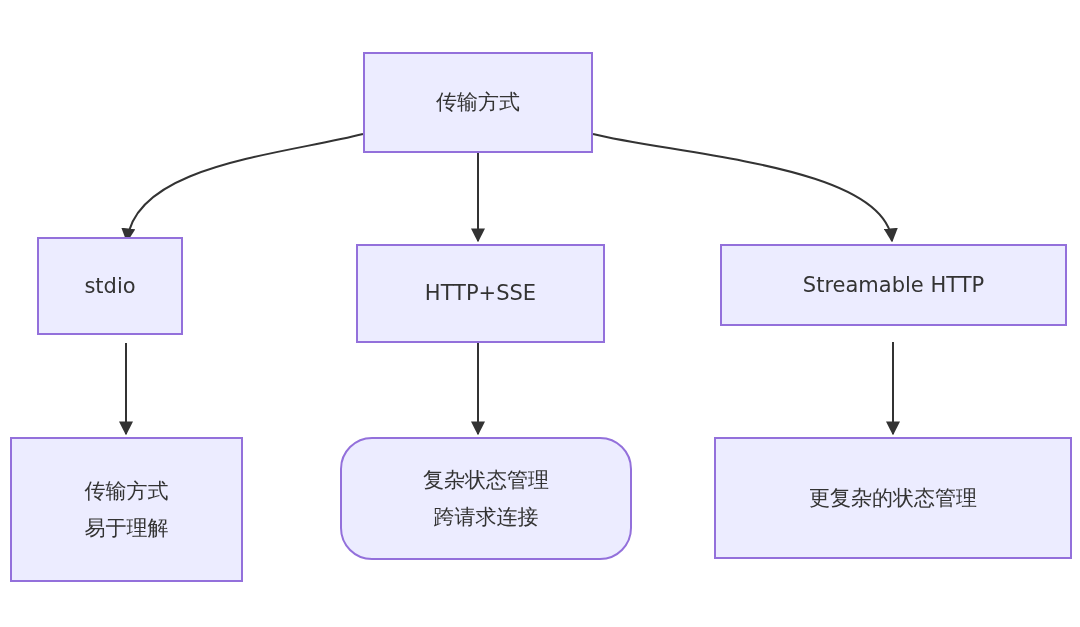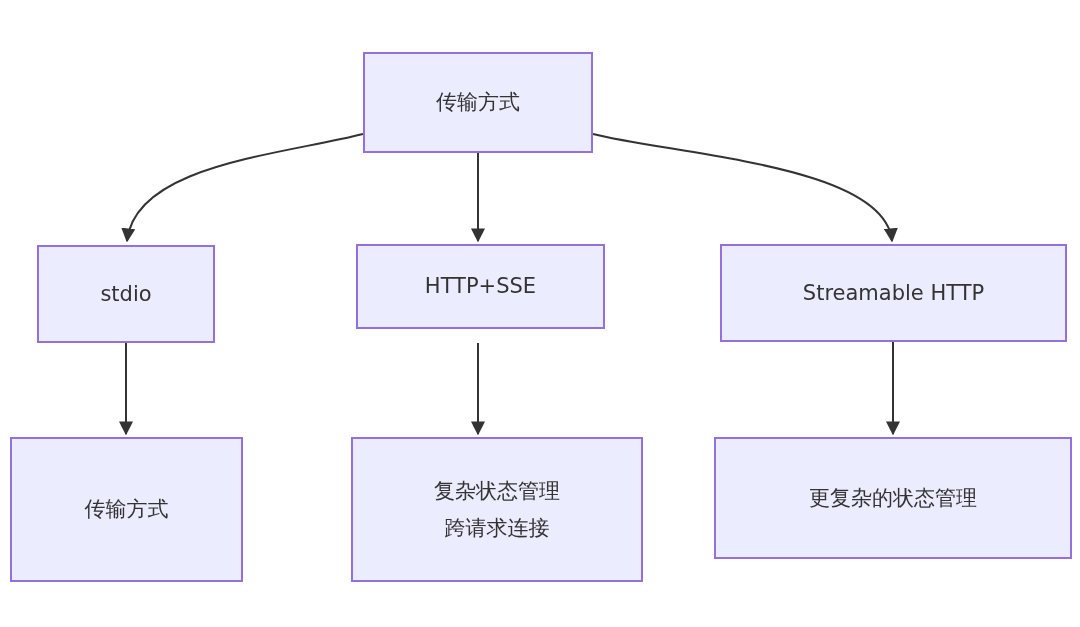--- a/index.html
+++ b/index.html
@@ -35,25 +35,25 @@
     color: #333333;
     display: flex;
     flex-direction: column;
     align-items: center;
     justify-content: center;
     text-align: center;
     font-size: 21px;
     line-height: 37px;
   }
   .node-root        { left: 363px; top: 52px;  width: 230px; height: 101px; }
-  .node-stdio       { left: 37px;  top: 245px; width: 178px; height: 98px;  }
-  .node-http-sse    { left: 356px; top: 244px; width: 249px; height: 85px;  }
-  .node-streamable  { left: 720px; top: 244px; width: 347px; height: 98px;  }
+  .node-stdio       { left: 37px;  top: 237px; width: 146px; height: 98px;  }
+  .node-http-sse    { left: 356px; top: 244px; width: 249px; height: 99px;  }
+  .node-streamable  { left: 720px; top: 244px; width: 347px; height: 82px;  }
   .node-stdio-desc      { left: 10px;  top: 437px; width: 233px; height: 145px; }
-  .node-http-sse-desc   { left: 351px; top: 437px; width: 292px; height: 145px; }
+  .node-http-sse-desc   { left: 340px; top: 437px; width: 292px; height: 123px; border-radius: 32px; }
   .node-streamable-desc { left: 714px; top: 437px; width: 358px; height: 122px; }
   .node span { display: block; }
 </style>
 </head>
 <body>
 
 <div class="canvas">
 
   <svg class="edge-layer" width="1080" height="627" viewBox="0 0 1080 627" xmlns="http://www.w3.org/2000/svg">
     <defs>
@@ -80,20 +80,21 @@
   <div class="node node-http-sse">
     <span>HTTP+SSE</span>
   </div>
 
   <div class="node node-streamable">
     <span>Streamable HTTP</span>
   </div>
 
   <div class="node node-stdio-desc">
     <span>传输方式</span>
+    <span>易于理解</span>
   </div>
 
   <div class="node node-http-sse-desc">
     <span>复杂状态管理</span>
     <span>跨请求连接</span>
   </div>
 
   <div class="node node-streamable-desc">
     <span>更复杂的状态管理</span>
   </div>

